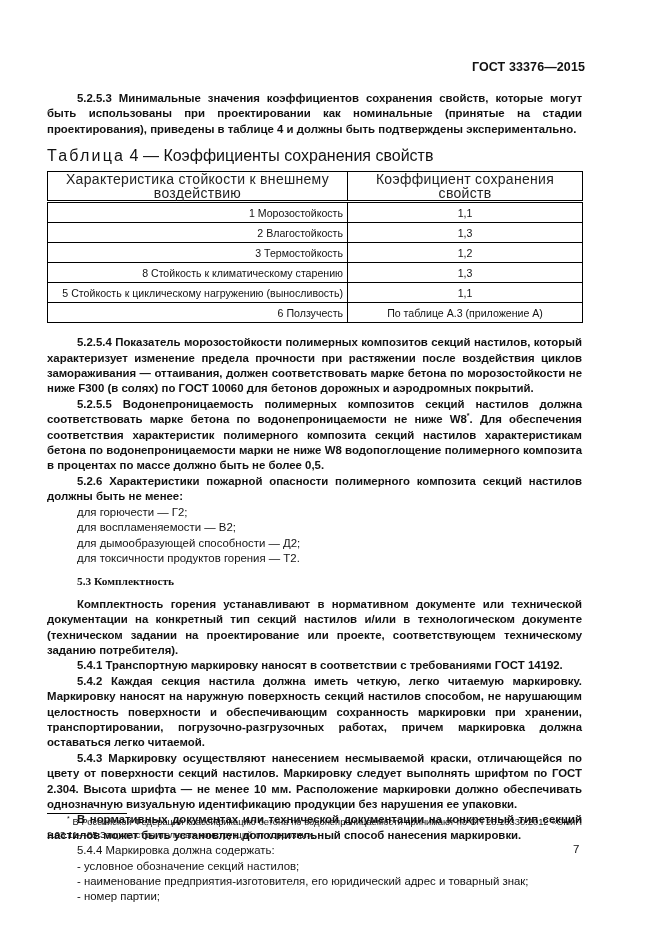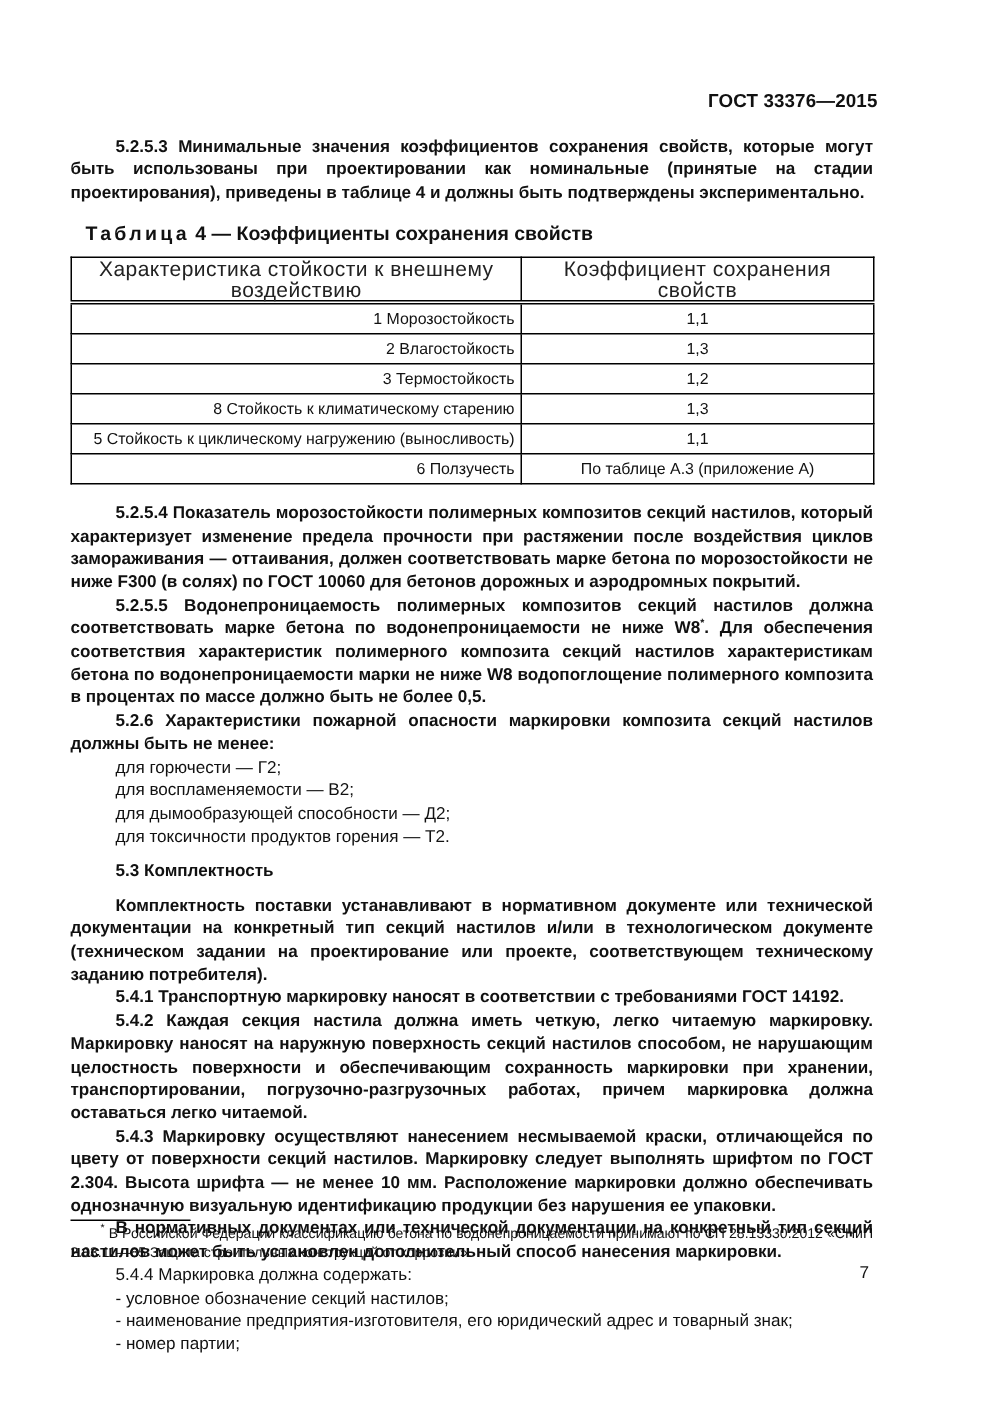--- a/index.html
+++ b/index.html
@@ -10,40 +10,40 @@
   .header-code {
     position: absolute; top: 60px; right: 76px;
     font-weight: bold; font-size: 12.5px; letter-spacing: 0.1px;
   }
   .content {
     position: absolute; left: 47px; top: 91px; width: 535px;
     font-size: 11.4px; line-height: 15.4px;
   }
   .p { text-align: justify; text-indent: 30px; margin: 0; font-weight: bold; }
   .indent { padding-left: 30px; margin: 0; }
-  .caption { margin: 12px 0 0 10px; font-size: 13px; line-height: 13px; font-weight: bold; }
+  .caption { margin: 12px 0 0 0; font-size: 16px; line-height: 13px; }
   .caption .spaced { letter-spacing: 2.2px; }
   table.tbl {
     border-collapse: collapse; width: 535px; margin-top: 9px;
     font-size: 10.6px; table-layout: fixed;
   }
   table.tbl col.c1 { width: 300px; }
   table.tbl col.c2 { width: 235px; }
   table.tbl th, table.tbl td {
     border: 1px solid #000; height: 19px; padding: 0 4px; line-height: 14px;
   }
   table.tbl th {
     font-weight: normal; font-size: 14px; letter-spacing: 0.3px;
     text-align: center; color: #222; border-bottom: 3px double #000; height: 17px;
   }
   table.tbl td.c1 { text-align: right; }
   table.tbl td.c2 { text-align: center; }
   .after-table { margin-top: 12px; }
   .sec-title {
-    font-weight: bold; margin: 8px 0 7px 0; padding-left: 30px;
+    font-weight: bold; margin: 8px 0 7px 0; padding-left: 30px; font-family: Liberation Serif, serif;
   }
   .sup { font-size: 7px; vertical-align: super; line-height: 0; }
   .footnote-rule {
     position: absolute; left: 47px; top: 813px; width: 80px; height: 1px; background: #000;
   }
   .footnote {
     position: absolute; left: 47px; top: 816px; width: 535px;
     font-size: 9.4px; line-height: 12.6px; text-align: justify;
   }
   .footnote .fn-indent { display: inline-block; width: 20px; }
@@ -98,29 +98,29 @@
       <tr>
         <td class="c1">6 Ползучесть</td>
         <td class="c2">По таблице А.3 (приложение А)</td>
       </tr>
     </tbody>
   </table>
 
   <div class="after-table">
     <p class="p">5.2.5.4 Показатель морозостойкости полимерных композитов секций настилов, который характеризует изменение предела прочности при растяжении после воздействия циклов замораживания — оттаивания, должен соответствовать марке бетона по морозостойкости не ниже F300 (в солях) по ГОСТ 10060 для бетонов дорожных и аэродромных покрытий.</p>
     <p class="p"><span>5.2.5.5 Водонепроницаемость полимерных композитов секций настилов должна соответствовать марке бетона по водонепроницаемости не ниже W8</span><span class="sup">*</span><span>. Для обеспечения соответствия характеристик полимерного композита секций настилов характеристикам бетона по водонепроницаемости марки не ниже W8 водопоглощение полимерного композита в процентах по массе должно быть не более 0,5.</span></p>
-    <p class="p">5.2.6 Характеристики пожарной опасности маркировки композита секций настилов должны быть не менее:</p>
+    <p class="p">5.2.6 Характеристики пожарной опасности полимерного композита секций настилов должны быть не менее:</p>
     <p class="indent">для горючести — Г2;</p>
     <p class="indent">для воспламеняемости — В2;</p>
     <p class="indent">для дымообразующей способности — Д2;</p>
     <p class="indent">для токсичности продуктов горения — Т2.</p>
   </div>
 
   <div class="sec-title">5.3  Комплектность</div>
-  <p class="p">Комплектность поставки устанавливают в нормативном документе или технической документации на конкретный тип секций настилов и/или в технологическом документе (техническом задании на проектирование или проекте, соответствующем техническому заданию потребителя).</p>
+  <p class="p">Комплектность горения устанавливают в нормативном документе или технической документации на конкретный тип секций настилов и/или в технологическом документе (техническом задании на проектирование или проекте, соответствующем техническому заданию потребителя).</p>
 
   <p class="p">5.4.1 Транспортную маркировку наносят в соответствии с требованиями ГОСТ 14192.</p>
   <p class="p">5.4.2 Каждая секция настила должна иметь четкую, легко читаемую маркировку. Маркировку наносят на наружную поверхность секций настилов способом, не нарушающим целостность поверхности и обеспечивающим сохранность маркировки при хранении, транспортировании, погрузочно-разгрузочных работах, причем маркировка должна оставаться легко читаемой.</p>
   <p class="p">5.4.3 Маркировку осуществляют нанесением несмываемой краски, отличающейся по цвету от поверхности секций настилов. Маркировку следует выполнять шрифтом по ГОСТ 2.304. Высота шрифта — не менее 10 мм. Расположение маркировки должно обеспечивать однозначную визуальную идентификацию продукции без нарушения ее упаковки.</p>
   <p class="p">В нормативных документах или технической документации на конкретный тип секций настилов может быть установлен дополнительный способ нанесения маркировки.</p>
   <p class="indent">5.4.4 Маркировка должна содержать:</p>
   <p class="indent">- условное обозначение секций настилов;</p>
   <p class="indent">- наименование предприятия-изготовителя, его юридический адрес и товарный знак;</p>
   <p class="indent">- номер партии;</p>
 </div>

